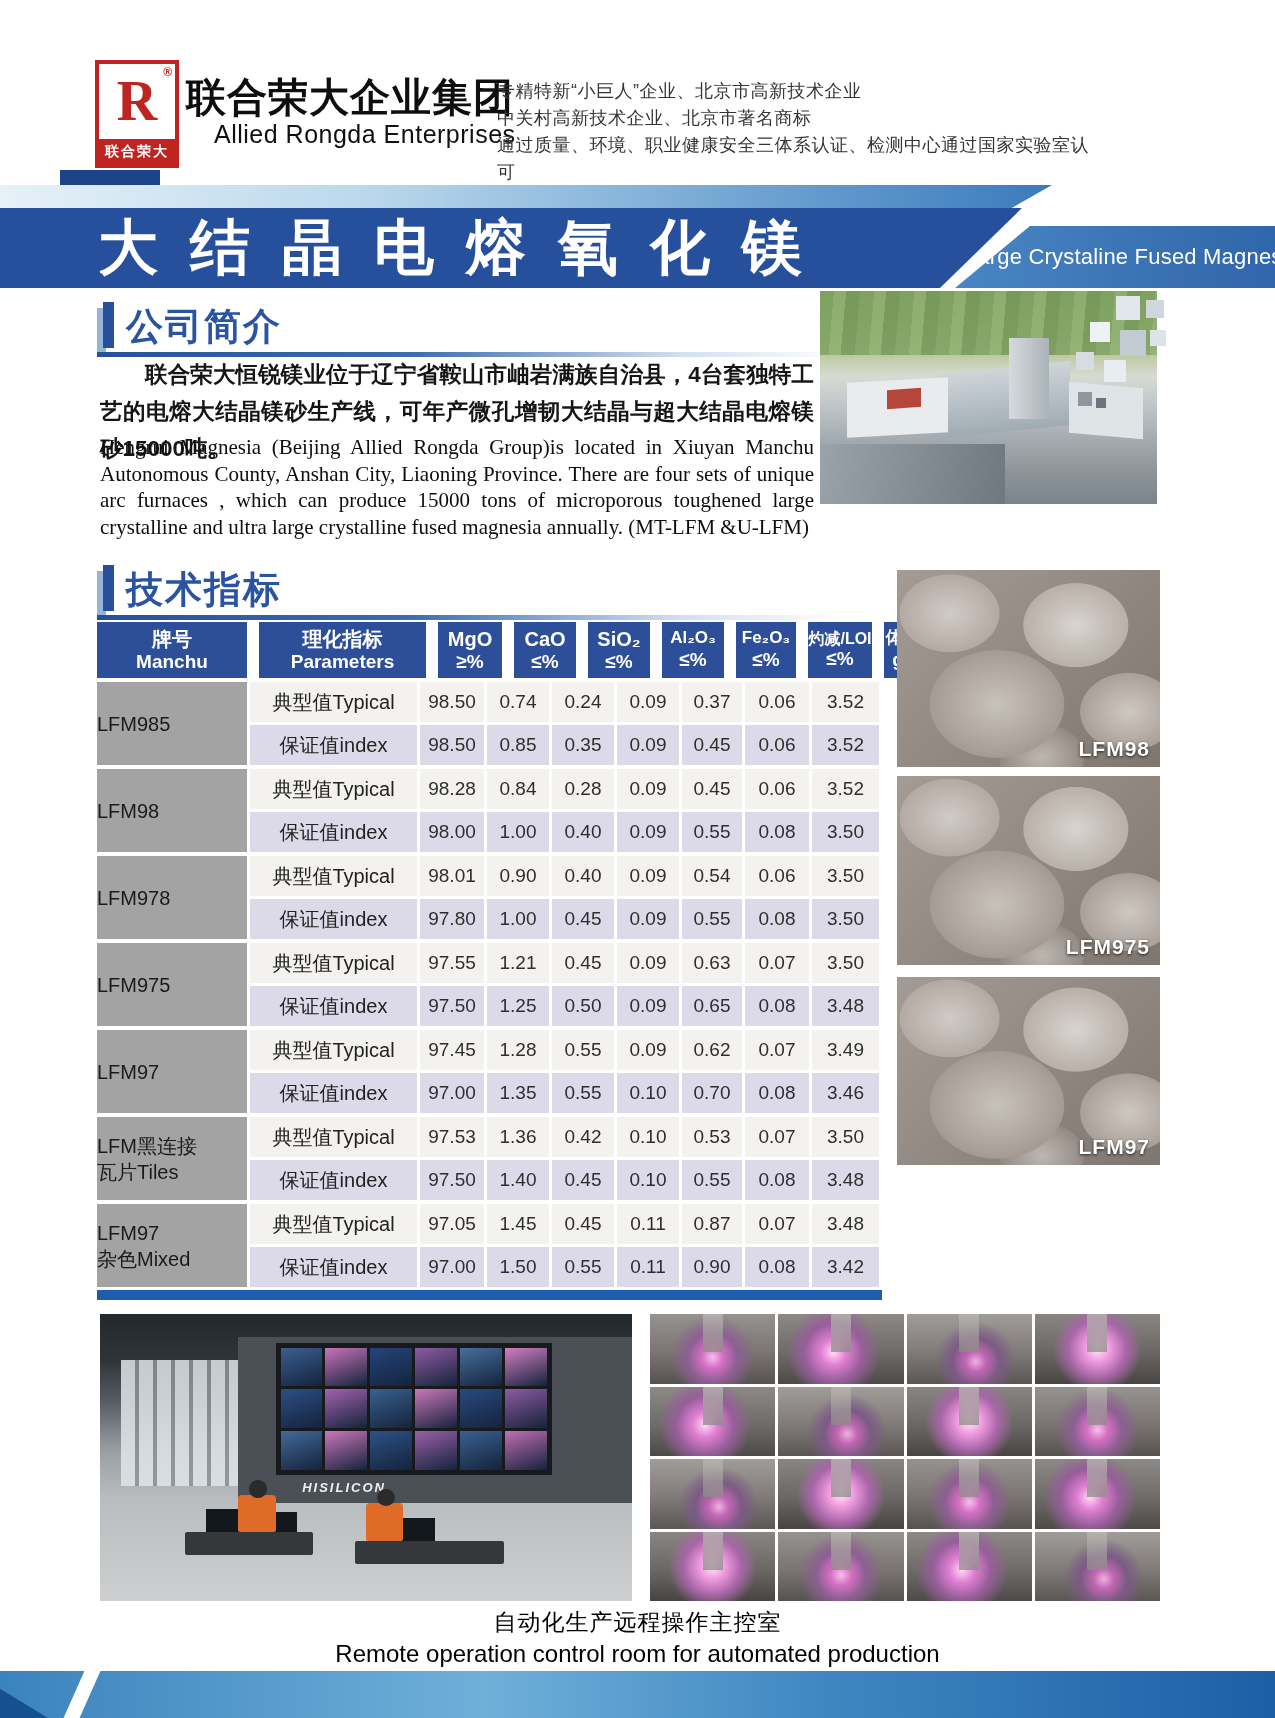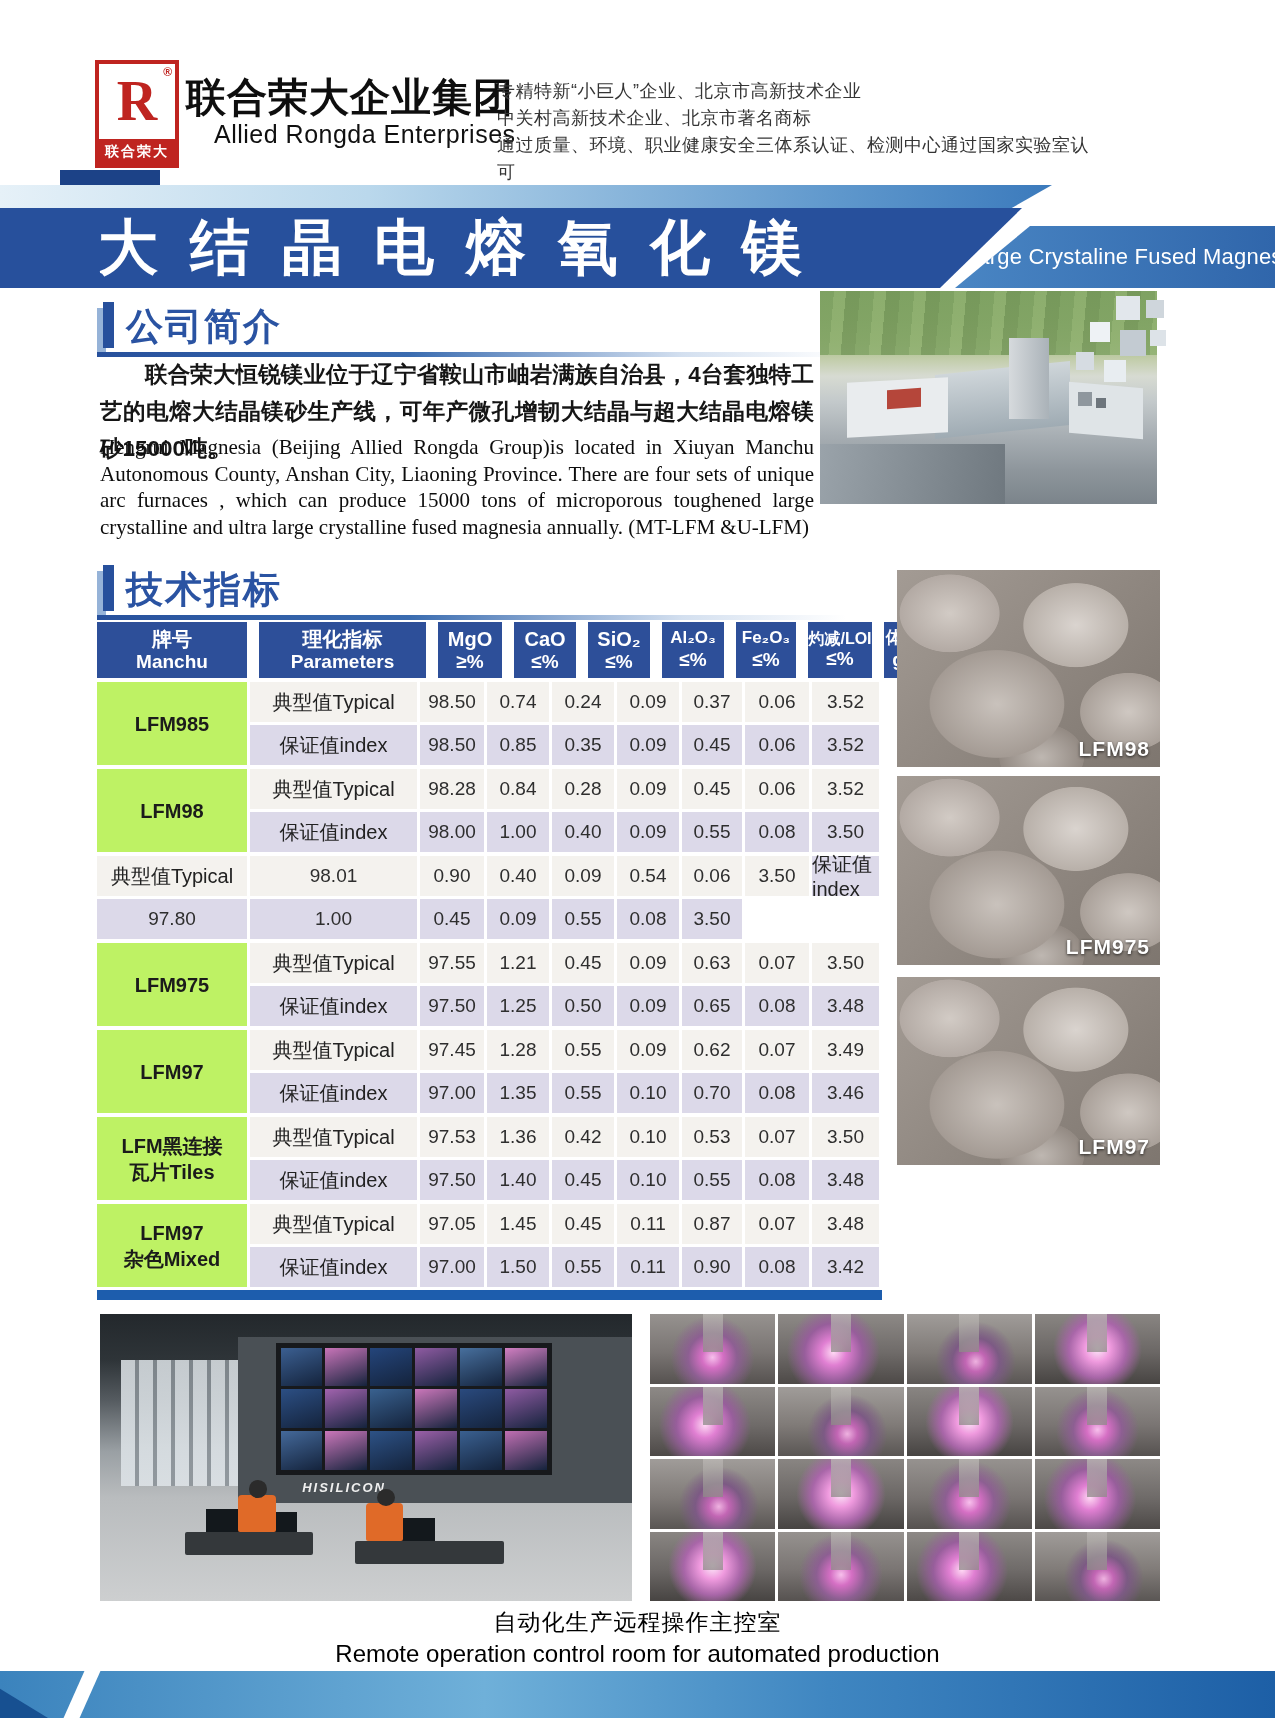--- a/index.html
+++ b/index.html
@@ -65,22 +65,22 @@
   
   .spec-table{position:absolute;left:97px;top:622px;width:785px;}
   .trow-head{display:grid;grid-template-columns:150px 167px 64px 62px 62px 62px 60px 64px 67px;gap:12px;}
   .th{background:#2d4f99;color:#fff;height:56px;display:flex;flex-direction:column;align-items:center;
       justify-content:center;font-weight:bold;line-height:1.2;}
   .th .l1{font-size:20px;}
   .th .l2{font-size:19px;}
   .tgroup{display:grid;grid-template-columns:150px 167px 64px 62px 62px 62px 60px 64px 67px;
       grid-template-rows:40px 40px;gap:3px;margin-top:4px;}
   .trow-head{margin-bottom:0px;}
-  .brand-cell{grid-row:1/span 2;grid-column:1;background:#bef264;display:flex;flex-direction:column;
-      align-items:center;justify-content:center;font-weight:bold;font-size:20px;color:#1b1b1b;line-height:1.3;}
+  .brand-cell{grid-row:1/span 2;grid-column:1;background:#a3a3a3;display:flex;flex-direction:column;
+      justify-content:center;font-weight:normal;font-size:20px;color:#1b1b1b;line-height:1.3;}
   .pcell{display:flex;align-items:center;justify-content:center;font-size:20px;color:#222;}
   .vcell{display:flex;align-items:center;justify-content:center;font-size:19px;color:#2e2e2e;}
   .r-typical{background:#f4f2ee;}
   .r-index{background:#dcd9e9;}
   .table-bar{position:absolute;left:97px;top:1290px;width:785px;height:10px;background:#1d5dad;}
 
   
   .rock{position:absolute;left:897px;width:263px;overflow:hidden;
       background:
         radial-gradient(ellipse 90px 70px at 20% 22%, #d2cbc5 0%, #b3aaa4 55%, rgba(0,0,0,0) 56%),
@@ -272,20 +272,23 @@
           <div class="pcell r-index">保证值index</div>
           <div class="vcell r-index">98.00</div>
           <div class="vcell r-index">1.00</div>
           <div class="vcell r-index">0.40</div>
           <div class="vcell r-index">0.09</div>
           <div class="vcell r-index">0.55</div>
           <div class="vcell r-index">0.08</div>
           <div class="vcell r-index">3.50</div>
         </div>
         <div class="tgroup">
+          <div class="brand-cell">
+            <div class="brand-line">LFM978</div>
+          </div>
           <div class="pcell r-typical">典型值Typical</div>
           <div class="vcell r-typical">98.01</div>
           <div class="vcell r-typical">0.90</div>
           <div class="vcell r-typical">0.40</div>
           <div class="vcell r-typical">0.09</div>
           <div class="vcell r-typical">0.54</div>
           <div class="vcell r-typical">0.06</div>
           <div class="vcell r-typical">3.50</div>
           <div class="pcell r-index">保证值index</div>
           <div class="vcell r-index">97.80</div>

